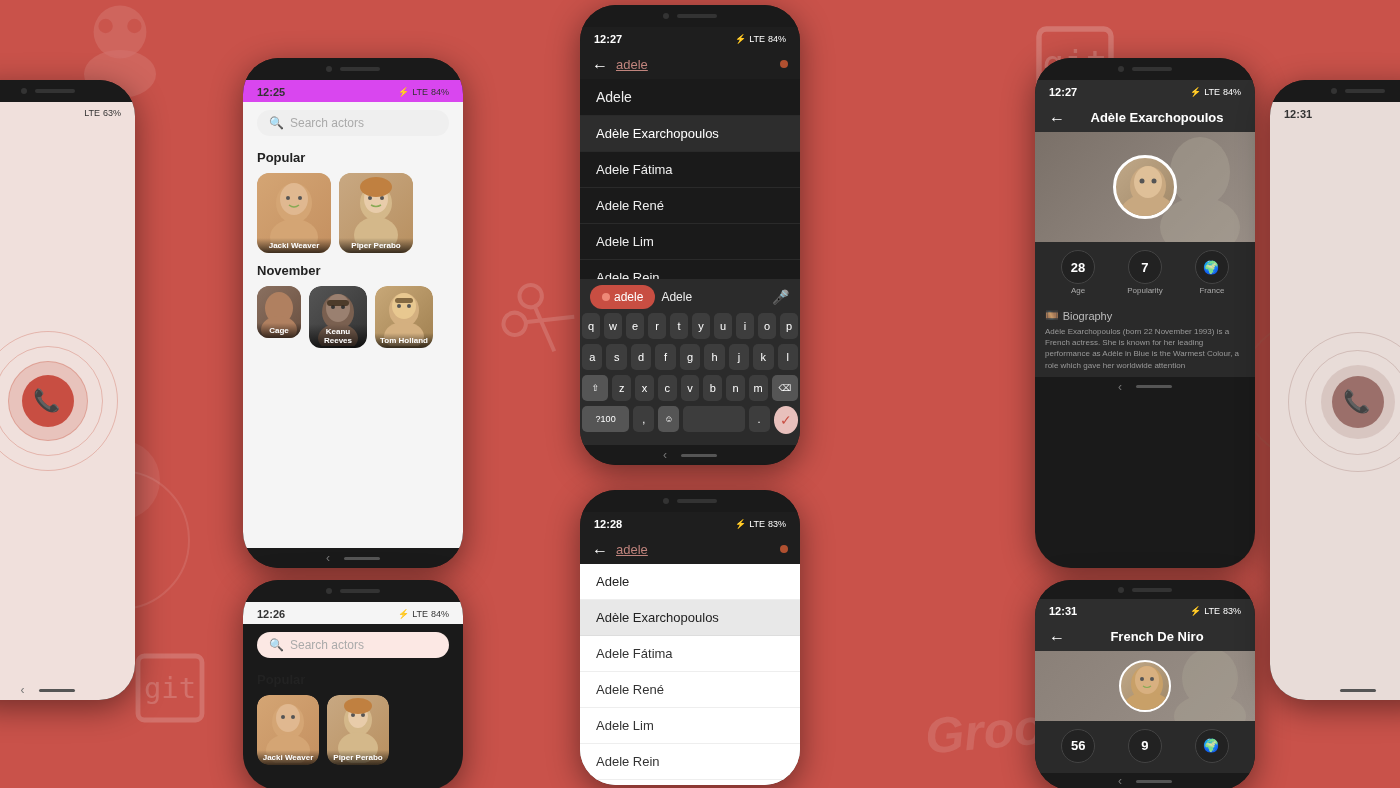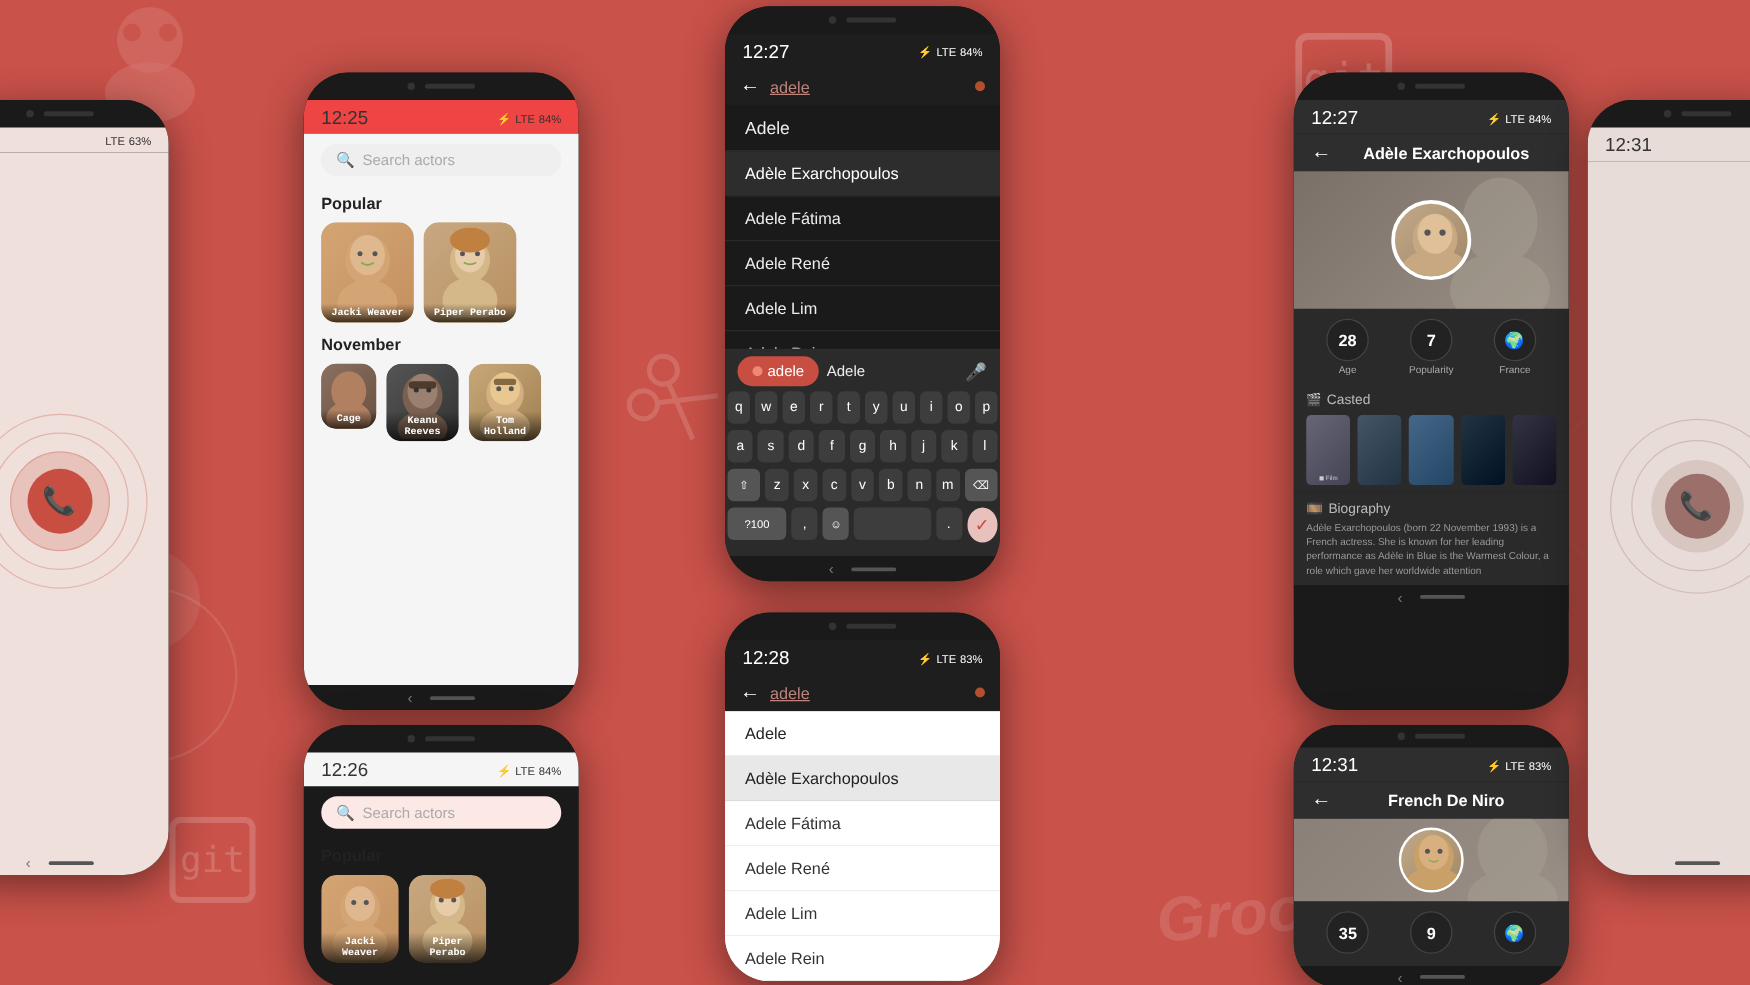--- a/index.html
+++ b/index.html
@@ -32,21 +32,21 @@
     
     .status-bar {
       display: flex;
       justify-content: space-between;
       align-items: center;
       padding: 6px 14px 4px;
       font-size: 10px;
       color: #fff;
       background: transparent;
     }
-    .status-bar .time { font-weight: 400; font-size: 15px; }
+    .status-bar .time { font-weight: 700; font-size: 11px; }
     .status-bar .icons { display: flex; gap: 3px; align-items: center; font-size: 9px; }
 
     
     .phone-top {
       background: #1a1a1a;
       height: 22px;
       display: flex;
       justify-content: center;
       align-items: center;
       gap: 8px;
@@ -348,21 +348,20 @@
       background: linear-gradient(135deg, #c8a882 0%, #b89060 100%);
     }
     .face-keanu {
       background: linear-gradient(135deg, #555 0%, #333 100%);
     }
 
     .actor-card-rect {
       border-radius: 12px;
       overflow: hidden;
       position: relative;
-      font-family: Liberation Mono, monospace;
     }
     .actor-card-name-overlay {
       position: absolute;
       bottom: 0;
       left: 0; right: 0;
       background: linear-gradient(transparent, rgba(0,0,0,0.7));
       color: #fff;
       font-size: 8px;
       padding: 3px 4px;
       text-align: center;
@@ -501,21 +500,21 @@
     </div>
   </div>
 </div>
 
 <div class="phone" id="phone-main-search">
   <div class="phone-inner">
     <div class="phone-top">
       <div class="notch-dot"></div>
       <div class="notch-bar"></div>
     </div>
-    <div class="status-bar" style="background:#ef4444;">
+    <div class="status-bar" style="background:#d946ef;">
       <span class="time" style="color:#333;">12:25</span>
       <div class="icons">
         <span style="color:#333;">⚡</span>
         <span style="color:#333;">LTE</span>
         <span style="color:#333;">84%</span>
       </div>
     </div>
     <div class="screen screen-light" style="flex:1;overflow:hidden;">
       <div class="search-bar">
         <span class="search-icon-sm">🔍</span>
@@ -746,34 +745,20 @@
       <div class="stat-item">
         <div class="stat-circle">7</div>
         <span class="stat-label">Popularity</span>
       </div>
       <div class="stat-item">
         <div class="stat-circle">🌍</div>
         <span class="stat-label">France</span>
       </div>
     </div>
 
-    <div class="casted-section">
-      <div class="casted-title">
-        <span>Casted</span>
-      </div>
-      <div class="movie-strip">
-        <div class="movie-thumb movie-color-1">
-          <div style="position:absolute;bottom:2px;left:2px;right:2px;font-size:5px;color:#ccc;text-align:center;">◼ Film</div>
-        </div>
-        <div class="movie-thumb movie-color-2"></div>
-        <div class="movie-thumb movie-color-3"></div>
-        <div class="movie-thumb movie-color-4"></div>
-        <div class="movie-thumb movie-color-5"></div>
-      </div>
-    </div>
 
     <div class="bio-section">
       <div class="bio-title">
         <span>🎞️</span>
         <span>Biography</span>
       </div>
       <div class="bio-text">Adèle Exarchopoulos (born 22 November 1993) is a French actress. She is known for her leading performance as Adèle in Blue is the Warmest Colour, a role which gave her worldwide attention</div>
     </div>
     <div class="phone-bottom">
       <div class="nav-chevron">‹</div>
@@ -897,21 +882,21 @@
           <ellipse cx="26" cy="18" rx="12" ry="14" fill="#d8b080"></ellipse>
           <circle cx="21" cy="17" r="2" fill="#555"></circle>
           <circle cx="31" cy="17" r="2" fill="#555"></circle>
           <path d="M22 24 Q26 27 30 24" stroke="#8a5" stroke-width="1.2" fill="none"></path>
         </svg>
       </div>
     </div>
 
     <div class="stats-row">
       <div class="stat-item">
-        <div class="stat-circle">35</div>
+        <div class="stat-circle">56</div>
         <span class="stat-label"></span>
       </div>
       <div class="stat-item">
         <div class="stat-circle">9</div>
         <span class="stat-label"></span>
       </div>
       <div class="stat-item">
         <div class="stat-circle">🌍</div>
         <span class="stat-label"></span>
       </div>

